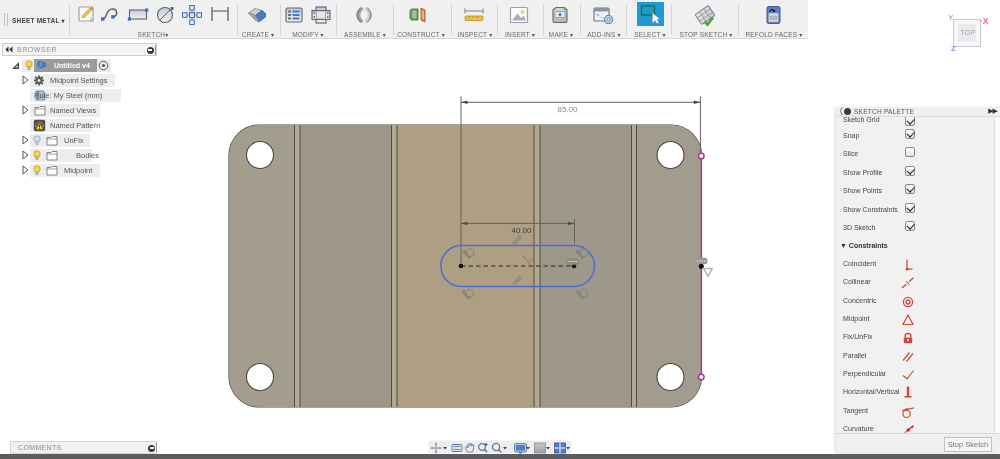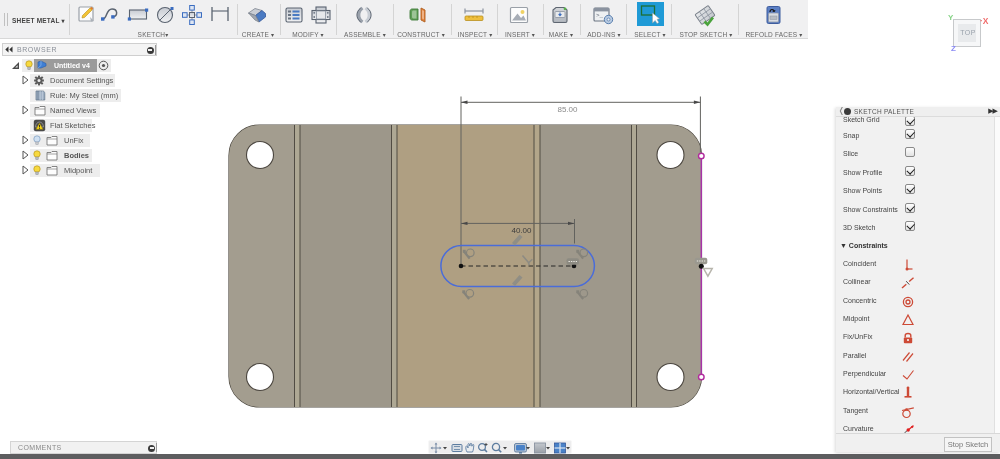--- a/index.html
+++ b/index.html
@@ -385,50 +385,50 @@
           <rect x="5" y="9.2" width="2" height="2.2"></rect>
       <rect x="1.1" y="5.5" width="2.2" height="2"></rect>
           <rect x="8.7" y="5.5" width="2.2" height="2"></rect>
       <rect x="2" y="2.6" width="2" height="2" transform="rotate(45 3 3.6)"></rect>
       <rect x="8" y="2.6" width="2" height="2" transform="rotate(-45 9 3.6)"></rect>
       <rect x="2" y="8.4" width="2" height="2" transform="rotate(-45 3 9.4)"></rect>
       <rect x="8" y="8.4" width="2" height="2" transform="rotate(45 9 9.4)"></rect>
         </g>
       <circle cx="6" cy="6.5" r="1.5" fill="#ededed"></circle>
     </svg>
-    <div class="btext" style="left:50px;top:74px;">Document Settings</div>
+    <div class="btext" style="left:50px;top:74px;">Midpoint Settings</div>
 
     <div class="brow" style="left:30px;top:89px;width:91px;"></div>
     <svg class="abs" style="left:34px;top:89px" width="12" height="13" viewBox="0 0 12 13">
       <path d="M2,2 L8.5,2 C10,2 10.8,3 10.8,4.5 L10.8,11 L2,11 Z" fill="#9fb0c4" stroke="#5f7288" stroke-width="0.7"></path>
       <line x1="4" y1="2" x2="4" y2="11" stroke="#5f7288" stroke-width="0.7"></line>
       <line x1="6.2" y1="2" x2="6.2" y2="11" stroke="#c5d2e0" stroke-width="0.7"></line>
       <line x1="8.4" y1="2.2" x2="8.4" y2="11" stroke="#c5d2e0" stroke-width="0.7"></line>
     </svg>
-    <div class="btext" style="left:50px;top:89px;">Rule: My Steel (mm)</div>
+    <div class="btext" style="left:34px;top:89px;">Rule: My Steel (mm)</div>
 
     <div class="brow" style="left:30px;top:104px;width:70px;"></div>
     <svg class="abs" style="left:22px;top:105px" width="7" height="10" viewBox="0 0 7 10">
         <polygon points="1,1 6,5 1,9" fill="#fff" stroke="#555" stroke-width="1"></polygon>
       </svg>
     <svg class="abs" style="left:34px;top:104px" width="12" height="13" viewBox="0 0 12 13">
       <path d="M1,3.5 L1,11 L11,11 L11,2.5 L6,2.5 L5,3.5 Z" fill="#fdfdfd" stroke="#6a6a6a" stroke-width="0.8"></path>
       <line x1="1" y1="5" x2="11" y2="5" stroke="#6a6a6a" stroke-width="0.6"></line>
     </svg>
     <div class="btext" style="left:50px;top:104px;">Named Views</div>
 
     <div class="brow" style="left:30px;top:119px;width:62px;"></div>
     <svg class="abs" style="left:33px;top:119px" width="13" height="13" viewBox="0 0 13 13">
       <rect x="0.8" y="0.8" width="11.4" height="11.4" rx="2" fill="#4a4a4a"></rect>
       <path d="M2.5,8 C2.5,5 4.5,3 6.5,3 C8.5,3 10.5,5 10.5,8 Z" fill="none" stroke="#9a9a9a" stroke-width="0.8"></path>
       <polygon points="6.5,4 10,10.3 3,10.3" fill="#f5d417" stroke="#8a7a10" stroke-width="0.5"></polygon>
       <rect x="6.1" y="5.8" width="0.9" height="2.4" fill="#222"></rect>
       <rect x="6.1" y="8.8" width="0.9" height="0.9" fill="#222"></rect>
     </svg>
-    <div class="btext" style="left:50px;top:119px;">Flat Sketches</div>
+    <div class="btext" style="left:50px;top:119px;">Named Pattern</div>
 
     <div class="brow" style="left:30px;top:134px;width:60px;"></div>
     <svg class="abs" style="left:22px;top:135px" width="7" height="10" viewBox="0 0 7 10">
         <polygon points="1,1 6,5 1,9" fill="#fff" stroke="#555" stroke-width="1"></polygon>
       </svg>
     <svg class="abs" style="left:33px;top:134px" width="8" height="13" viewBox="0 0 8 13">
       <circle cx="4" cy="5" r="3.2" fill="#cfe0f2" stroke="#7a99bb" stroke-width="0.7"></circle>
       <rect x="2.8" y="8" width="2.4" height="2.6" fill="#c9ccd1" stroke="#9a9da2" stroke-width="0.5"></rect>
     </svg>
     <svg class="abs" style="left:46px;top:134px" width="12" height="13" viewBox="0 0 12 13">
@@ -442,21 +442,21 @@
         <polygon points="1,1 6,5 1,9" fill="#fff" stroke="#555" stroke-width="1"></polygon>
       </svg>
     <svg class="abs" style="left:33px;top:149px" width="8" height="13" viewBox="0 0 8 13">
       <circle cx="4" cy="5" r="3.2" fill="#f7d93e" stroke="#b9971e" stroke-width="0.7"></circle>
       <rect x="2.8" y="8" width="2.4" height="2.6" fill="#b9bcc1" stroke="#8a8d92" stroke-width="0.5"></rect>
     </svg>
     <svg class="abs" style="left:46px;top:149px" width="12" height="13" viewBox="0 0 12 13">
       <path d="M1,3.5 L1,11 L11,11 L11,2.5 L6,2.5 L5,3.5 Z" fill="#fdfdfd" stroke="#6a6a6a" stroke-width="0.8"></path>
       <line x1="1" y1="5" x2="11" y2="5" stroke="#6a6a6a" stroke-width="0.6"></line>
     </svg>
-    <div class="btext" style="left:64px;top:149px;font-weight:bold;">Bodies</div>
+    <div class="btext" style="left:76px;top:149px;">Bodies</div>
 
     <div class="brow" style="left:30px;top:164px;width:70px;"></div>
     <svg class="abs" style="left:22px;top:165px" width="7" height="10" viewBox="0 0 7 10">
         <polygon points="1,1 6,5 1,9" fill="#fff" stroke="#555" stroke-width="1"></polygon>
       </svg>
     <svg class="abs" style="left:33px;top:164px" width="8" height="13" viewBox="0 0 8 13">
       <circle cx="4" cy="5" r="3.2" fill="#f7d93e" stroke="#b9971e" stroke-width="0.7"></circle>
       <rect x="2.8" y="8" width="2.4" height="2.6" fill="#b9bcc1" stroke="#8a8d92" stroke-width="0.5"></rect>
     </svg>
     <svg class="abs" style="left:46px;top:164px" width="12" height="13" viewBox="0 0 12 13">

